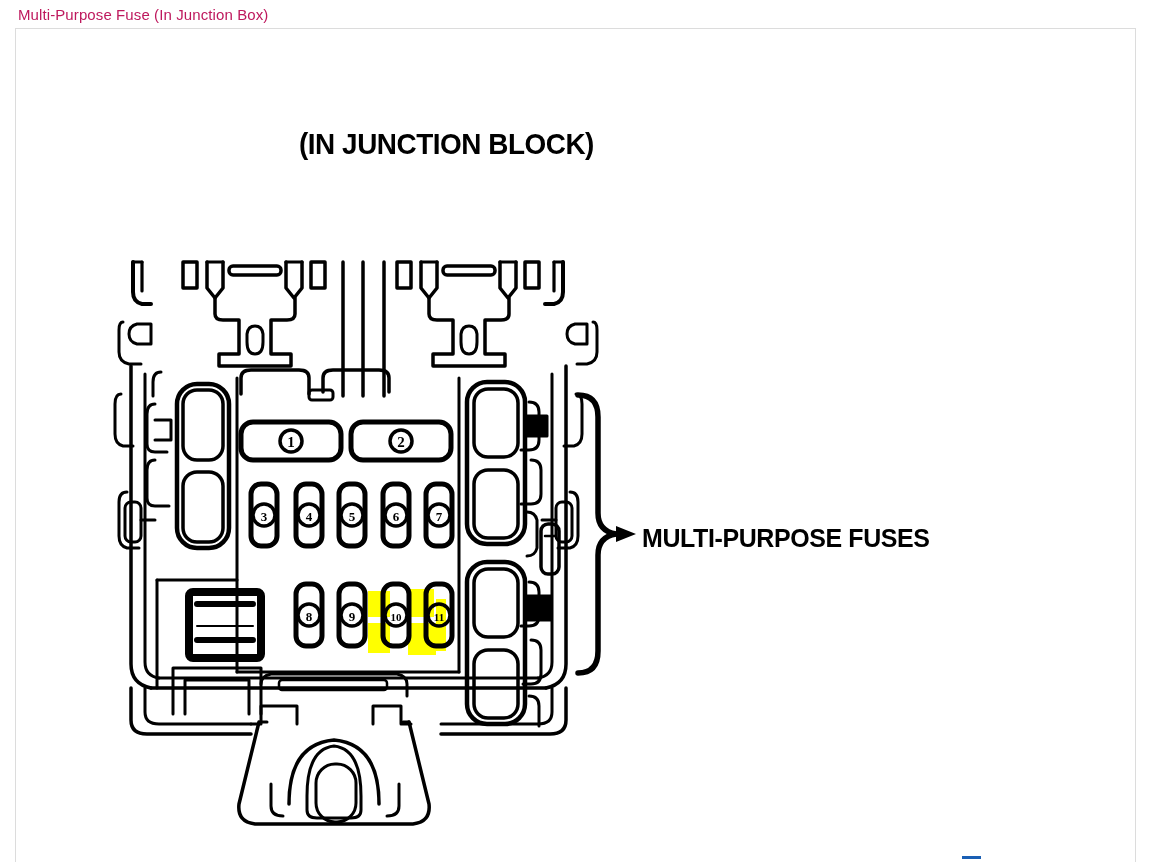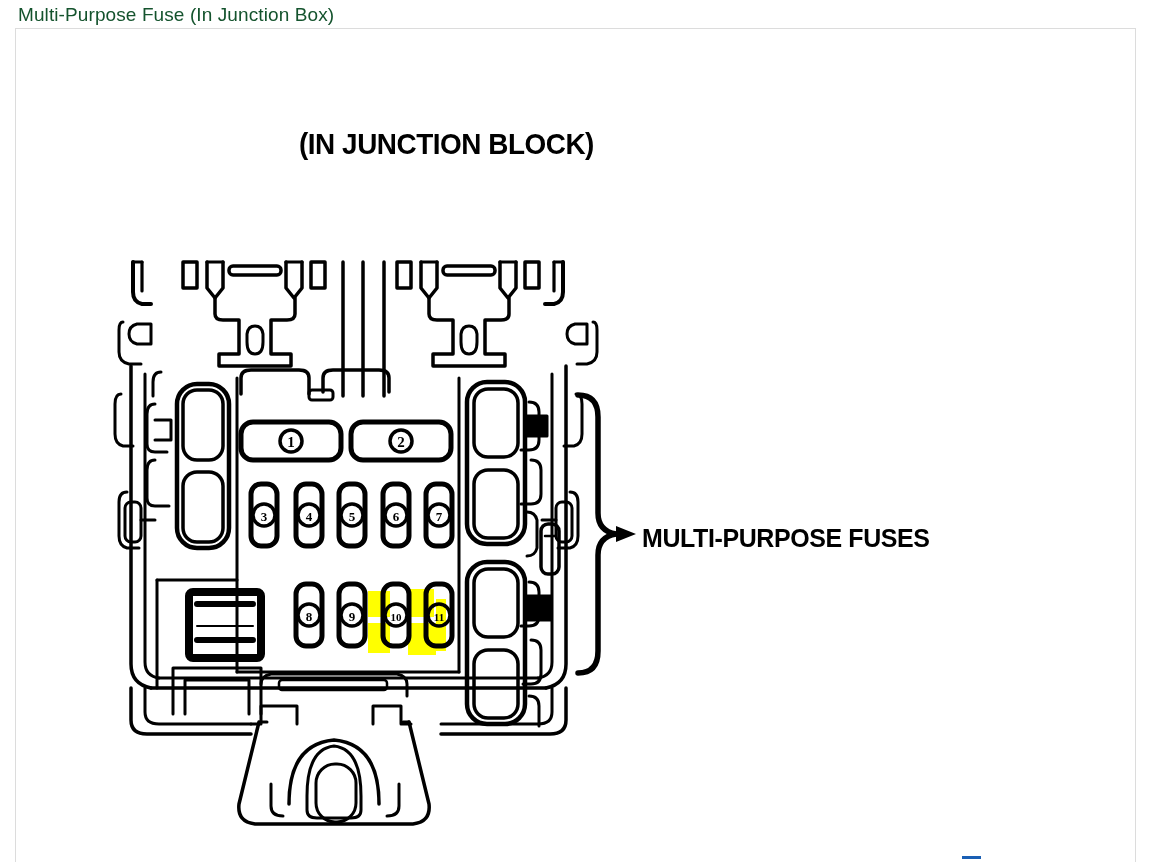--- a/index.html
+++ b/index.html
@@ -11,23 +11,23 @@
     overflow: hidden;
   }
   #page {
     position: relative;
     width: 1152px; height: 862px;
     background: #ffffff;
   }
   #caption {
     position: absolute;
     left: 18px; top: 4px;
-    font-size: 19px;
+    font-size: 15px;
     line-height: 22px;
-    color: #14532d;
+    color: #be185d;
     letter-spacing: 0.1px;
     white-space: nowrap;
   }
   #content-frame {
     position: absolute;
     left: 15px; top: 28px;
     width: 1121px; height: 846px;
     border: 1px solid #dcdcdc;
     background: #ffffff;
   }

